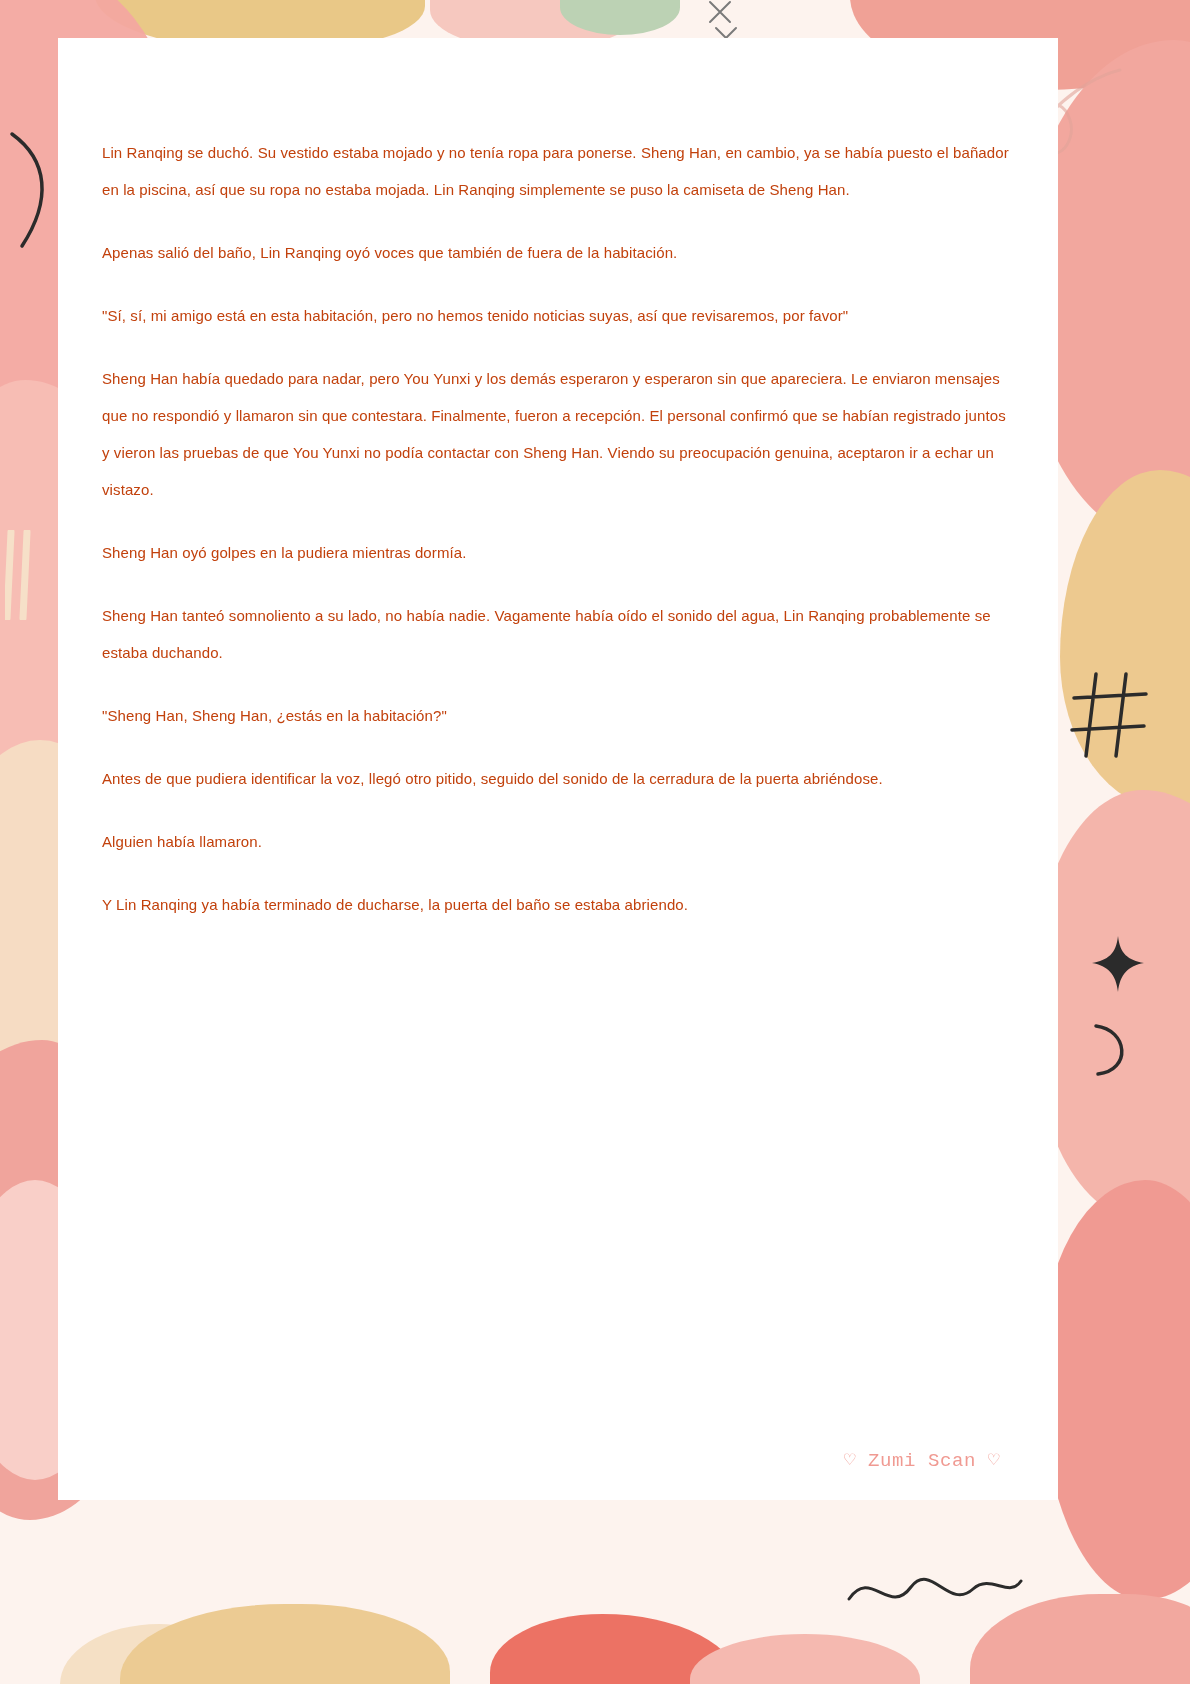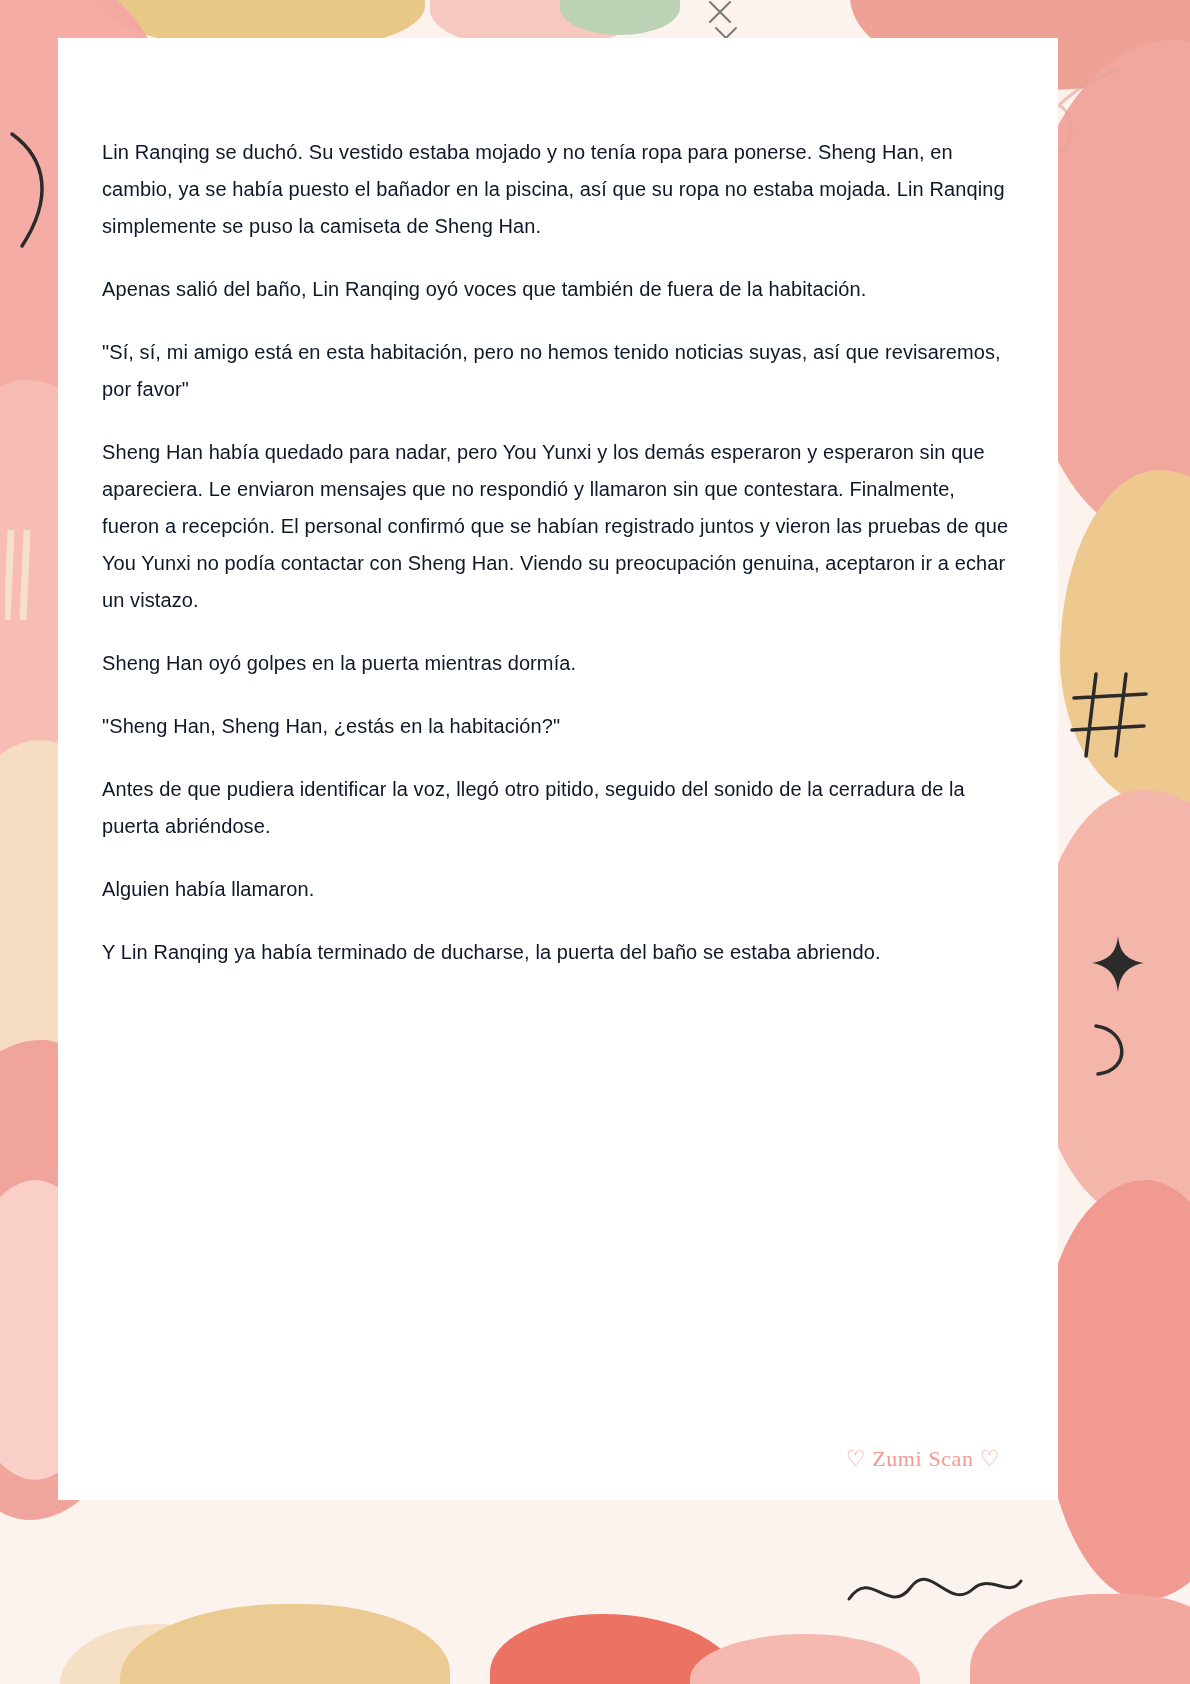--- a/index.html
+++ b/index.html
@@ -181,37 +181,37 @@
     left: 58px;
     top: 38px;
     width: 1000px;
     height: 1462px;
     background: #ffffff;
     box-sizing: border-box;
     padding: 96px 44px 40px 44px;
   }
 
   .body-text {
-    font-size: 20px;
+    font-size: 15px;
     line-height: 37px;
-    color: #0f172a;
+    color: #c2410c;
     margin: 0 0 26px 0;
     letter-spacing: .1px;
   }
   .body-text:last-of-type {
     margin-bottom: 4px;
   }
 
   .credit {
     position: absolute;
     right: 58px;
     bottom: 28px;
-    font-size: 22px;
+    font-size: 19px;
     color: #f09a92;
-    font-family: Liberation Serif, serif;
+    font-family: Liberation Mono, monospace;
     letter-spacing: .6px;
   }
 </style>
 </head>
 <body>
 
 <div class="page">
 
   <div class="deco blob-top-gold"></div>
   <div class="deco blob-top-pinkstrip"></div>
@@ -266,21 +266,22 @@
 
   <svg class="deco squiggle-bottom" viewBox="0 0 180 70">
     <path d="M4 40 C 26 8, 44 58, 66 28 C 86 2, 104 52, 128 30 C 146 14, 164 40, 176 22" stroke="#2b2b2b" stroke-width="3" fill="none" stroke-linecap="round"></path>
   </svg>
 
   <div class="card">
     <p class="body-text">Lin Ranqing se duchó. Su vestido estaba mojado y no tenía ropa para ponerse. Sheng Han, en cambio, ya se había puesto el bañador en la piscina, así que su ropa no estaba mojada. Lin Ranqing simplemente se puso la camiseta de Sheng Han.</p>
     <p class="body-text">Apenas salió del baño, Lin Ranqing oyó voces que también de fuera de la habitación.</p>
     <p class="body-text">"Sí, sí, mi amigo está en esta habitación, pero no hemos tenido noticias suyas, así que revisaremos, por favor"</p>
     <p class="body-text">Sheng Han había quedado para nadar, pero You Yunxi y los demás esperaron y esperaron sin que apareciera. Le enviaron mensajes que no respondió y llamaron sin que contestara. Finalmente, fueron a recepción. El personal confirmó que se habían registrado juntos y vieron las pruebas de que You Yunxi no podía contactar con Sheng Han. Viendo su preocupación genuina, aceptaron ir a echar un vistazo.</p>
-    <p class="body-text">Sheng Han oyó golpes en la puerta mientras dormía.</p>
+    <p class="body-text">Sheng Han oyó golpes en la pudiera mientras dormía.</p>
+    <p class="body-text">Sheng Han tanteó somnoliento a su lado, no había nadie. Vagamente había oído el sonido del agua, Lin Ranqing probablemente se estaba duchando.</p>
     <p class="body-text">"Sheng Han, Sheng Han, ¿estás en la habitación?"</p>
     <p class="body-text">Antes de que pudiera identificar la voz, llegó otro pitido, seguido del sonido de la cerradura de la puerta abriéndose.</p>
     <p class="body-text">Alguien había llamaron.</p>
     <p class="body-text">Y Lin Ranqing ya había terminado de ducharse, la puerta del baño se estaba abriendo.</p>
 
     <div class="credit">♡ Zumi Scan ♡</div>
   </div>
 
 </div>
 

